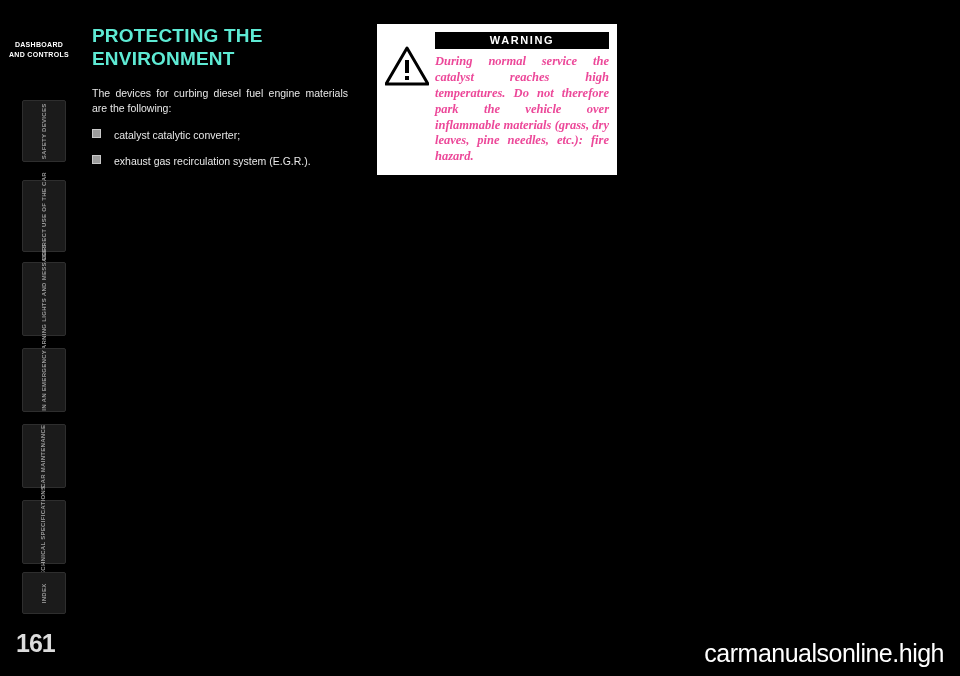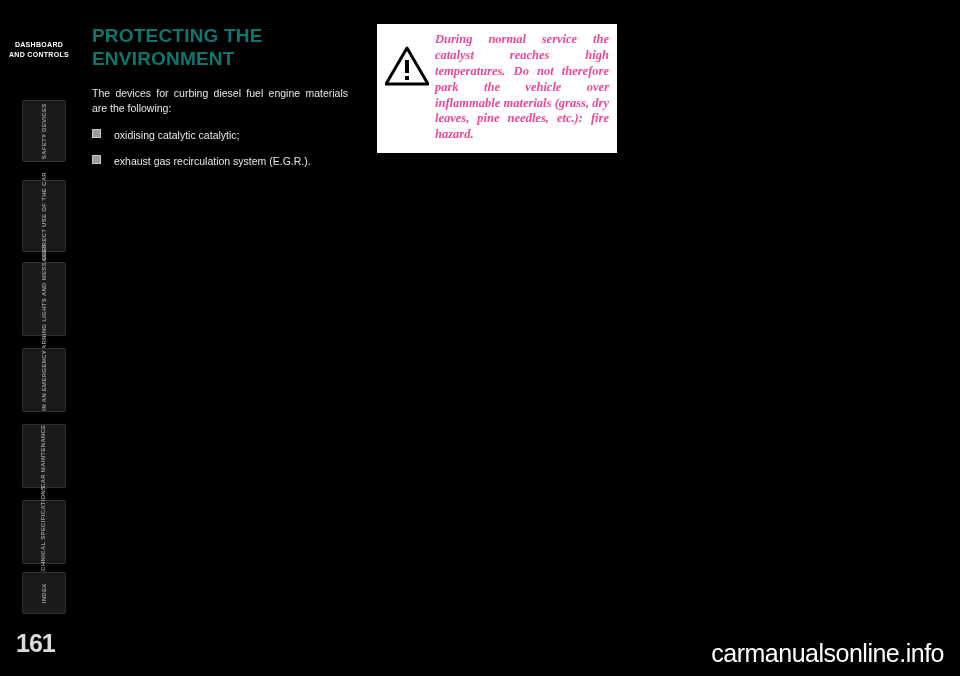--- a/index.html
+++ b/index.html
@@ -86,21 +86,21 @@
   }
   #col-left { left: 0; }
   #col-right { left: 285px; width: 240px; }
 
   h1.heading {
     margin: 0 0 16px 0;
     font-size: 19px;
     font-weight: bold;
     line-height: 1.22;
     letter-spacing: .2px;
-    color: #0f766e;
+    color: #5eead4;
   }
 
   p.body-text {
     margin: 0 0 12px 0;
     font-size: 10.5px;
     line-height: 1.42;
     text-align: justify;
     color: #e8e8e8;
   }
 
@@ -216,39 +216,40 @@
 <div id="page-number">161</div>
 
 <div id="content">
 
   <div class="column" id="col-left">
     <h1 class="heading">PROTECTING THE ENVIRONMENT</h1>
     <p class="body-text">The devices for curbing diesel fuel engine materials are the following:</p>
     <ul class="bullet-list">
       <li>
         <span class="marker"></span>
-        <span>oxidising catalytic catalytic;</span>
+        <span>catalyst catalytic converter;</span>
       </li>
       <li>
         <span class="marker"></span>
         <span>exhaust gas recirculation system (E.G.R.).</span>
       </li>
     </ul>
   </div>
 
   <div class="column" id="col-right">
     <div id="warning-box">
       <div id="warning-icon">
         <svg width="44" height="40" viewBox="0 0 44 40" aria-hidden="true">
           <polygon points="22,2 43,38 1,38" fill="#ffffff" stroke="#000000" stroke-width="3" stroke-linejoin="round"></polygon>
           <rect x="20" y="14" width="4" height="13" fill="#000000"></rect>
           <rect x="20" y="30" width="4" height="4" fill="#000000"></rect>
         </svg>
       </div>
       <div id="warning-body">
+        <div id="warning-title">WARNING</div>
         <p id="warning-text">During normal service the catalyst reaches high temperatures. Do not therefore park the vehicle over inflammable materials (grass, dry leaves, pine needles, etc.): fire hazard.</p>
       </div>
     </div>
   </div>
 
 </div>
 
-<div id="watermark">carmanualsonline.info</div>
+<div id="watermark">carmanualsonline.high</div>
 
 </body></html>

